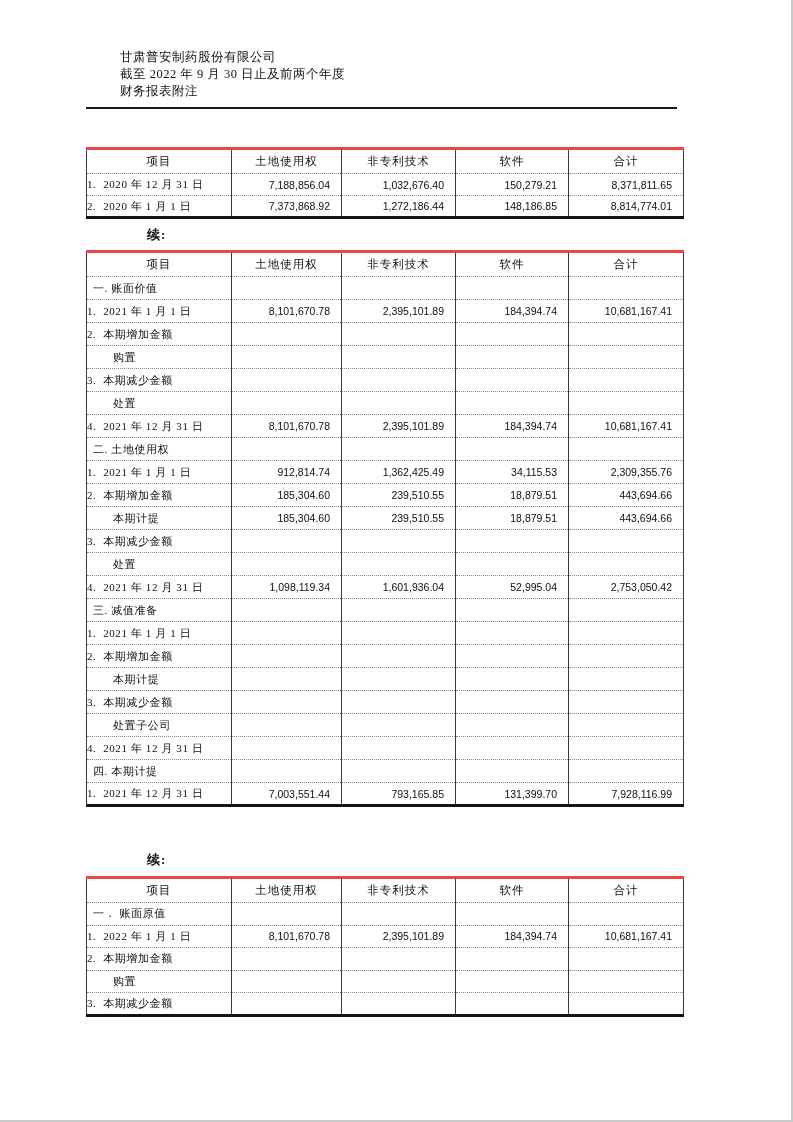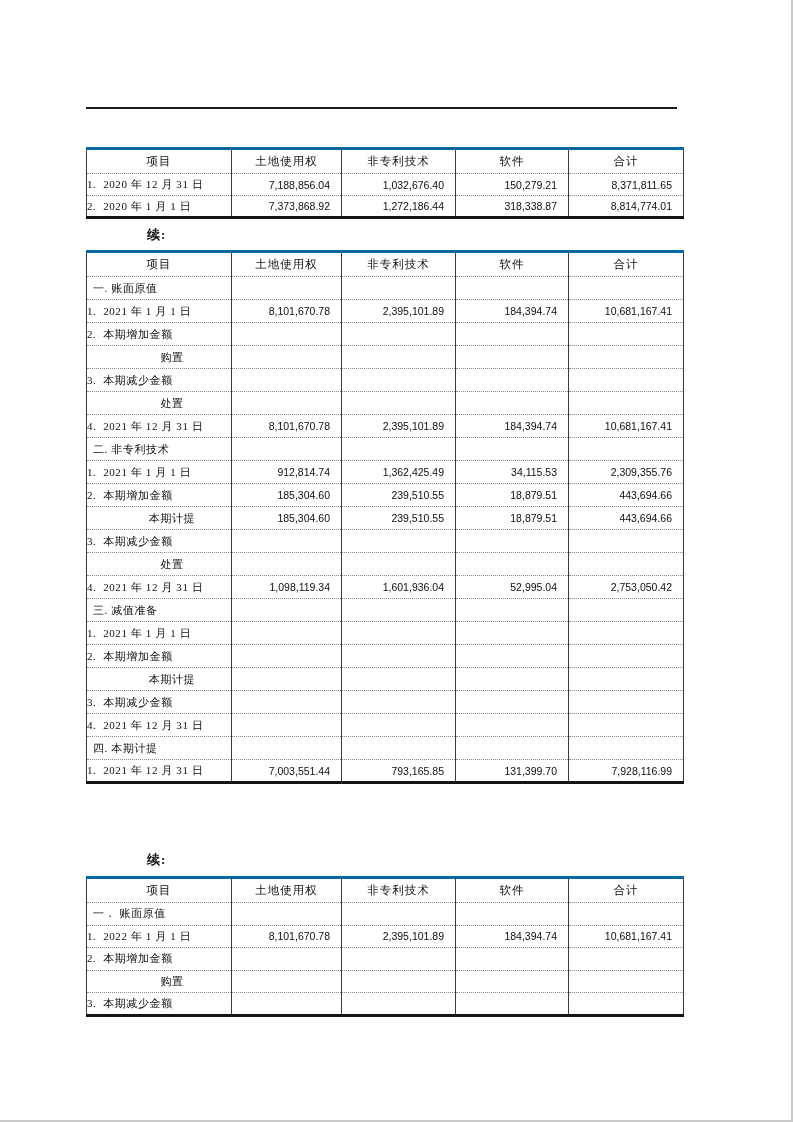--- a/index.html
+++ b/index.html
@@ -39,21 +39,21 @@
     font-size: 13px;
     font-weight: bold;
     color: #111;
     letter-spacing: 1px;
   }
   .tbl-wrap { position: absolute; left: 86px; width: 597px; }
   table.fin {
     width: 597px;
     border-collapse: collapse;
     table-layout: fixed;
-    border-top: 3px solid #0369a1;
+    border-top: 3px solid #ef4444;
     border-bottom: 3px solid #141414;
     font-size: 11px;
     border-radius: 10px;
   }
   table.fin th, table.fin td {
     border-left: 1px solid #3a3a3a;
     border-right: 1px solid #3a3a3a;
     border-top: 1.5px dotted #8a8a8a;
     overflow: hidden;
     white-space: pre;
@@ -67,21 +67,21 @@
     letter-spacing: 1px;
     color: #111;
   }
   table.fin td.lbl {
     text-align: left;
     vertical-align: middle;
     letter-spacing: 0.6px;
     color: #111;
   }
   table.fin td.lbl.section { padding-left: 6px; }
-  table.fin td.lbl.sub { padding-left: 26px; text-align: center; }
+  table.fin td.lbl.sub { padding-left: 26px; }
   table.fin td.val {
     text-align: right;
     vertical-align: middle;
     padding-right: 11px;
     font-family: "Liberation Sans", "DejaVu Sans", sans-serif;
     font-size: 10.5px;
     color: #0e0e0e;
   }
   .t1 th { height: 25px; }  .t1 td { height: 22px; }
   .t2 th { height: 25px; }  .t2 td { height: 23px; }
@@ -95,20 +95,25 @@
     letter-spacing: 2px;
     color: #222;
     margin-top: 36px;
   }
 </style>
 </head>
 <body>
 
 <div class="page">
 
+  <div class="doc-header">
+    <div>甘肃普安制药股份有限公司</div>
+    <div>截至 2022 年 9 月 30 日止及前两个年度</div>
+    <div>财务报表附注</div>
+  </div>
   <div class="header-rule"></div>
 
   <div class="tbl-wrap" style="top:147px">
     <table class="fin t1">
         <colgroup>
           <col style="width: 145px;">
           <col style="width: 110px;">
           <col style="width: 114px;">
           <col style="width: 113px;">
           <col style="width: 115px;">
@@ -127,21 +132,21 @@
             <td class="lbl item">1.  2020 年 12 月 31 日</td>
             <td class="val">7,188,856.04</td>
             <td class="val">1,032,676.40</td>
             <td class="val">150,279.21</td>
             <td class="val">8,371,811.65</td>
           </tr>
           <tr>
             <td class="lbl item">2.  2020 年 1 月 1 日</td>
             <td class="val">7,373,868.92</td>
             <td class="val">1,272,186.44</td>
-            <td class="val">318,338.87</td>
+            <td class="val">148,186.85</td>
             <td class="val">8,814,774.01</td>
           </tr>
         </tbody>
       </table>
   </div>
 
   <div class="cont-label" style="top:226px">续:</div>
 
   <div class="tbl-wrap" style="top:250px">
     <table class="fin t2">
@@ -156,21 +161,21 @@
           <tr>
             <th>项目</th>
             <th>土地使用权</th>
             <th>非专利技术</th>
             <th>软件</th>
             <th>合计</th>
           </tr>
         </thead>
         <tbody>
           <tr>
-            <td class="lbl section">一. 账面原值</td>
+            <td class="lbl section">一. 账面价值</td>
             <td class="val"></td>
             <td class="val"></td>
             <td class="val"></td>
             <td class="val"></td>
           </tr>
           <tr>
             <td class="lbl item">1.  2021 年 1 月 1 日</td>
             <td class="val">8,101,670.78</td>
             <td class="val">2,395,101.89</td>
             <td class="val">184,394.74</td>
@@ -205,21 +210,21 @@
             <td class="val"></td>
           </tr>
           <tr>
             <td class="lbl item">4.  2021 年 12 月 31 日</td>
             <td class="val">8,101,670.78</td>
             <td class="val">2,395,101.89</td>
             <td class="val">184,394.74</td>
             <td class="val">10,681,167.41</td>
           </tr>
           <tr>
-            <td class="lbl section">二. 非专利技术</td>
+            <td class="lbl section">二. 土地使用权</td>
             <td class="val"></td>
             <td class="val"></td>
             <td class="val"></td>
             <td class="val"></td>
           </tr>
           <tr>
             <td class="lbl item">1.  2021 年 1 月 1 日</td>
             <td class="val">912,814.74</td>
             <td class="val">1,362,425.49</td>
             <td class="val">34,115.53</td>
@@ -283,20 +288,27 @@
           </tr>
           <tr>
             <td class="lbl sub">本期计提</td>
             <td class="val"></td>
             <td class="val"></td>
             <td class="val"></td>
             <td class="val"></td>
           </tr>
           <tr>
             <td class="lbl item">3.  本期减少金额</td>
+            <td class="val"></td>
+            <td class="val"></td>
+            <td class="val"></td>
+            <td class="val"></td>
+          </tr>
+          <tr>
+            <td class="lbl sub">处置子公司</td>
             <td class="val"></td>
             <td class="val"></td>
             <td class="val"></td>
             <td class="val"></td>
           </tr>
           <tr>
             <td class="lbl item">4.  2021 年 12 月 31 日</td>
             <td class="val"></td>
             <td class="val"></td>
             <td class="val"></td>

